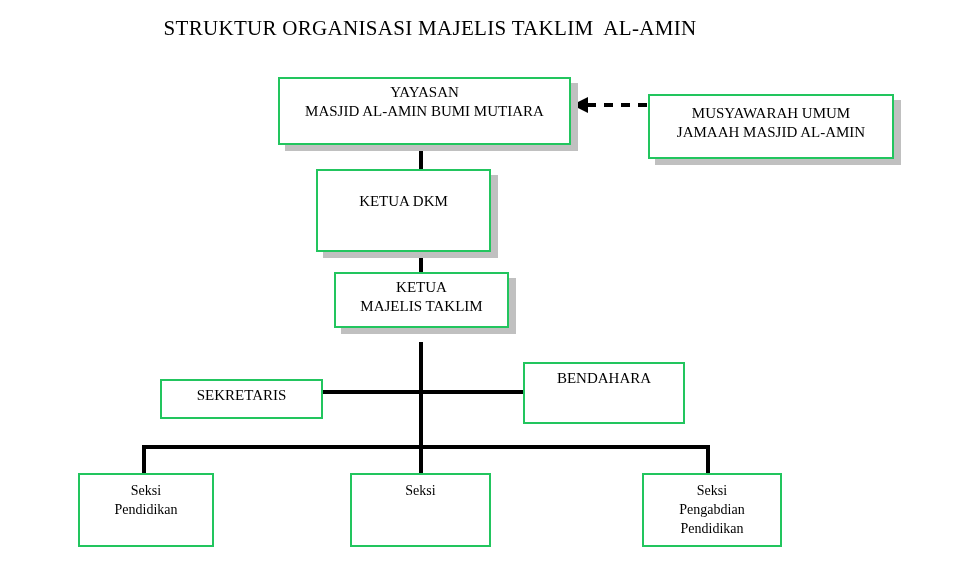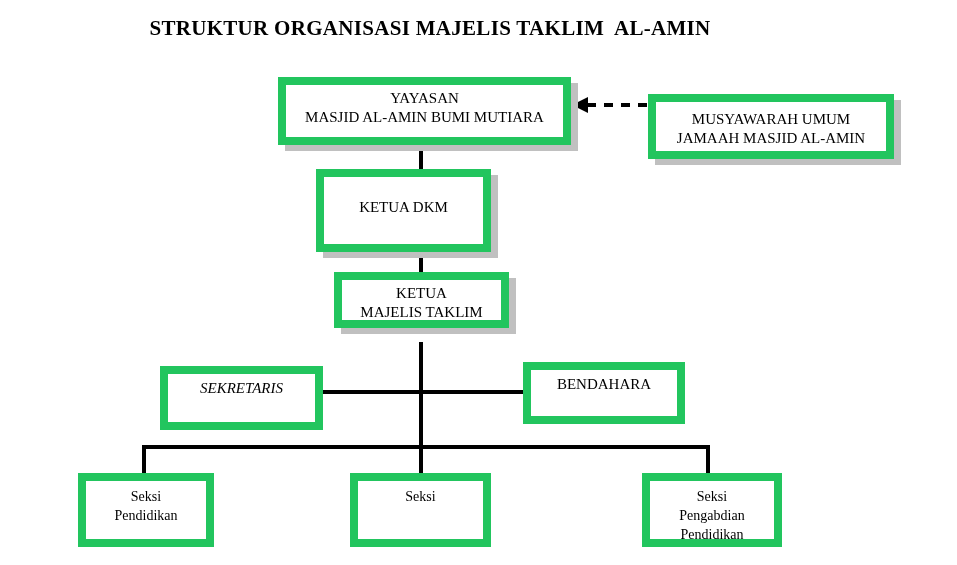--- a/index.html
+++ b/index.html
@@ -16,44 +16,44 @@
     color: #000000;
     overflow: hidden;
   }
   .title {
     position: absolute;
     left: 100px;
     top: 16px;
     width: 660px;
     text-align: center;
     font-size: 21px;
-    font-weight: bold;
+    font-weight: normal;
     white-space: pre;
     letter-spacing: 0.3px;
   }
   .node {
     position: absolute;
     box-sizing: border-box;
-    border: 8px solid #22c55e;
+    border: 2px solid #22c55e;
     background: #ffffff;
     text-align: center;
     font-size: 15px;
     line-height: 19px;
   }
   .node.shadow {
     box-shadow: 7px 6px 0 #c0c0c0;
   }
   .node .line { white-space: nowrap; }
 
   
   #node-yayasan            { left: 278px; top: 77px;  width: 293px; height: 68px; padding-top: 4px; }
   #node-musyawarah         { left: 648px; top: 94px;  width: 246px; height: 65px; padding-top: 8px; }
   #node-ketua-dkm          { left: 316px; top: 169px; width: 175px; height: 83px; padding-top: 21px; }
   #node-ketua-majelis      { left: 334px; top: 272px; width: 175px; height: 56px; padding-top: 4px; }
-  #node-sekretaris         { left: 160px; top: 366px; width: 163px; height: 64px; padding-top: 5px; font-style: italic; }
+  #node-sekretaris         { left: 160px; top: 379px; width: 163px; height: 40px; padding-top: 5px; }
   #node-bendahara          { left: 523px; top: 362px; width: 162px; height: 62px; padding-top: 5px; }
   #node-seksi-pendidikan   { left: 78px;  top: 473px; width: 136px; height: 74px; padding-top: 6px; font-size: 14px; }
   #node-seksi-kesejahteraan{ left: 350px; top: 473px; width: 141px; height: 74px; padding-top: 6px; font-size: 14px; }
   #node-seksi-pengabdian   { left: 642px; top: 473px; width: 140px; height: 74px; padding-top: 6px; font-size: 14px; }
 
   
   .conn {
     position: absolute;
     background: #000000;
   }

